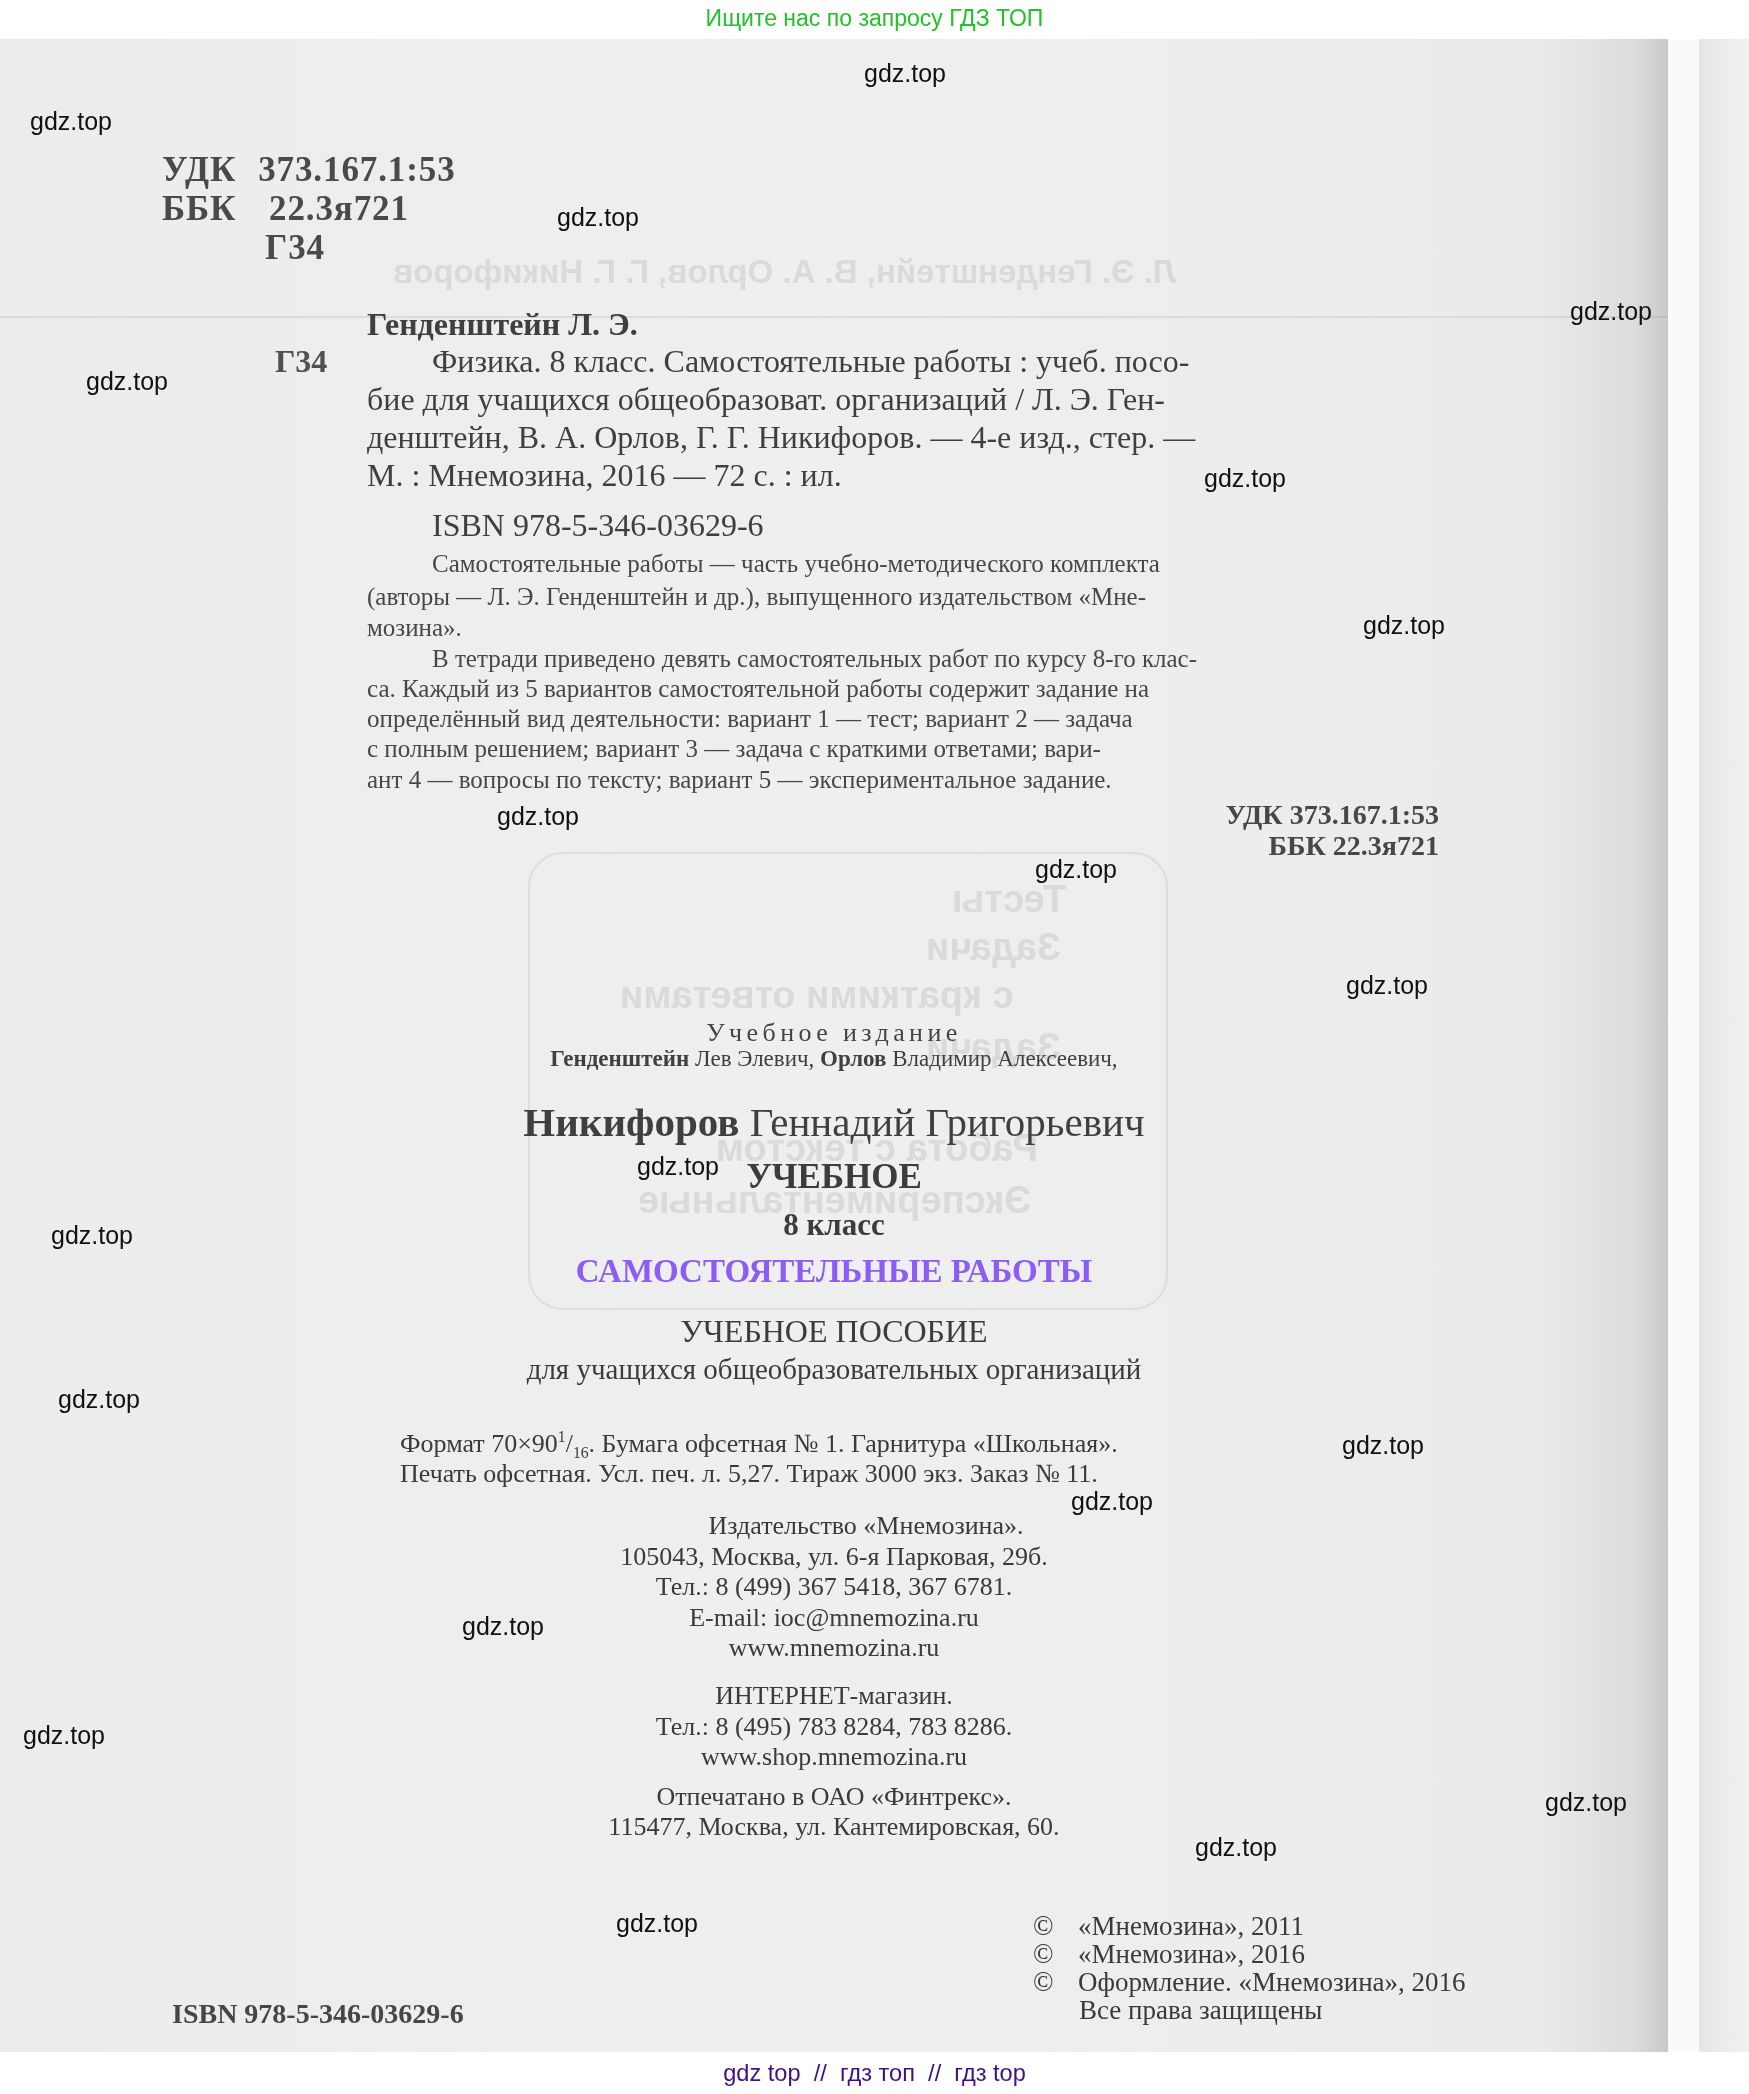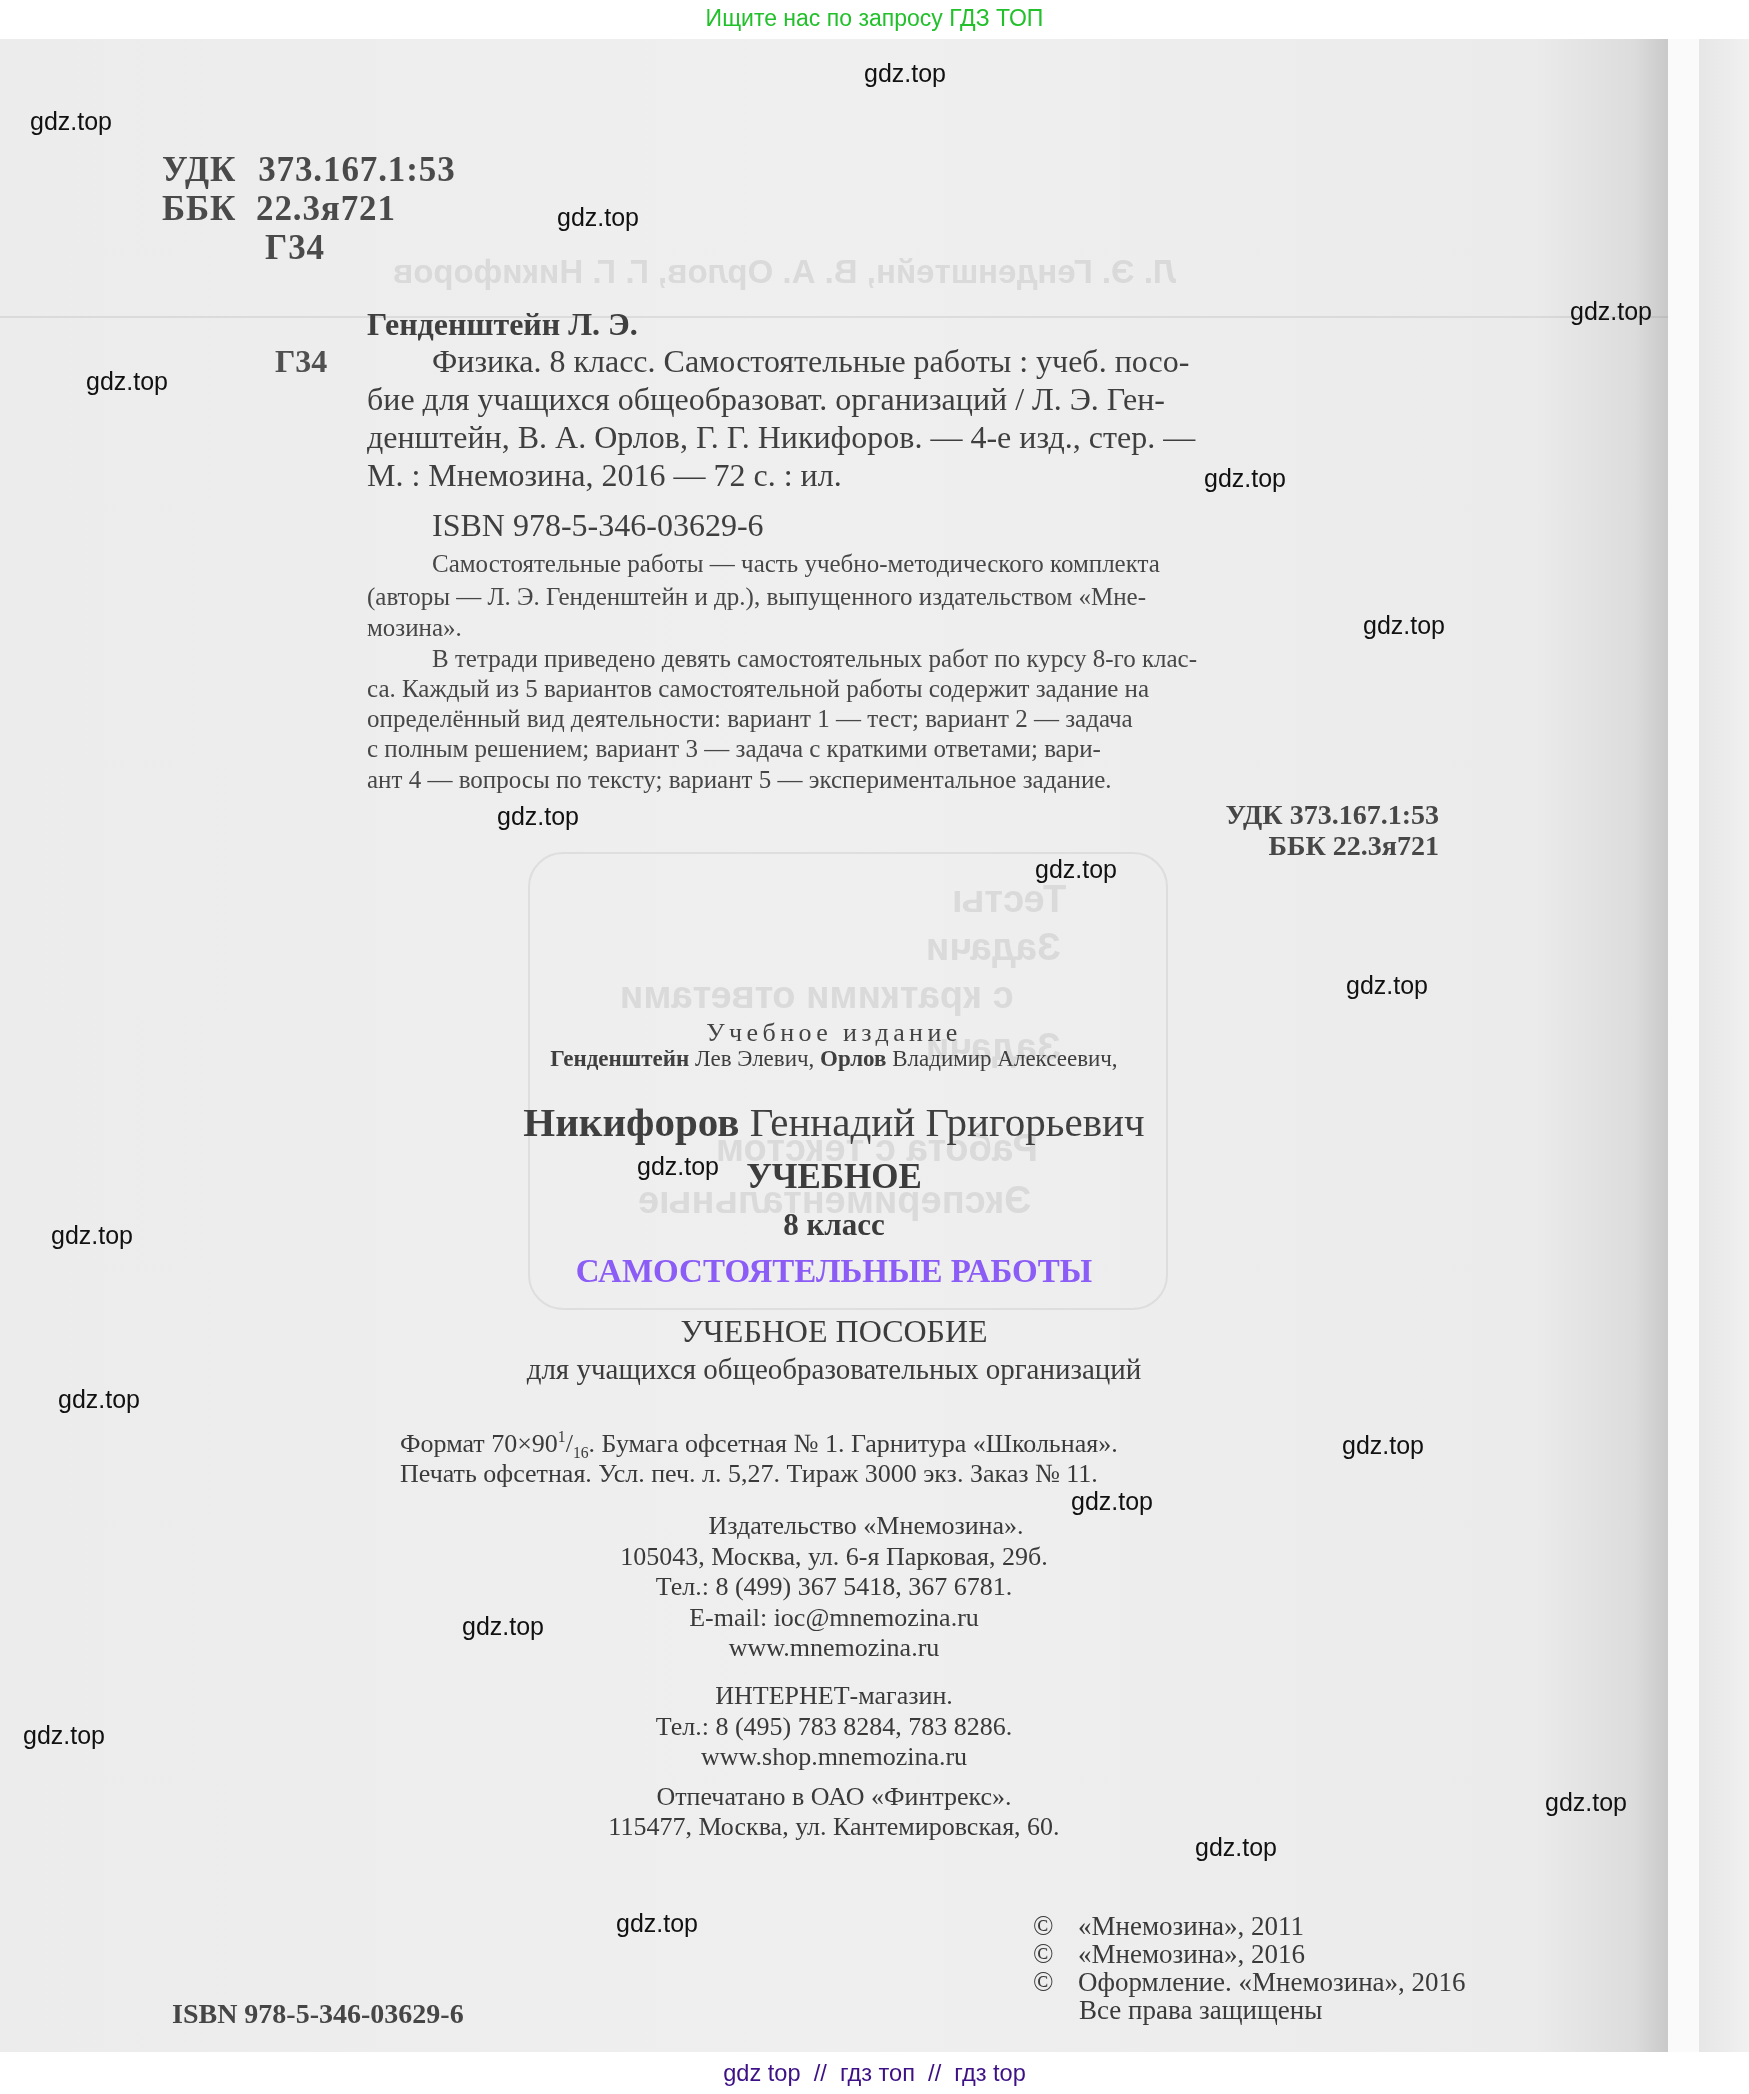--- a/index.html
+++ b/index.html
@@ -49,21 +49,21 @@
 <div class="ghost-text" style="left:926px;top:1026px;font-size:38px;">Задачи</div>
 <div class="ghost-text" style="left:716px;top:1127px;font-size:38px;">Работа с текстом</div>
 <div class="ghost-text" style="left:638px;top:1179px;font-size:38px;">Экспериментальные</div>
 
 <div class="t udk-top" style="top:150px;">
   <span>УДК</span>
   <span style="margin-left:12.2px;">373.167.1:53</span>
 </div>
 <div class="t udk-top" style="top:189px;">
   <span>ББК</span>
-  <span style="margin-left:10px;">22.3я721</span>
+  <span style="margin-left:23px;">22.3я721</span>
 </div>
 <div class="t udk-top" style="top:228px;left:265px;">Г34</div>
 
 <div class="t body18 bold" style="left:367px;top:306px;">Генденштейн Л. Э.</div>
 <div class="t body18 bold" style="left:275px;top:343px;color:#505050;">Г34</div>
 <div class="t body18" style="left:432px;top:343px;">Физика. 8 класс. Самостоятельные работы : учеб. посо-</div>
 <div class="t body18" style="left:367px;top:381px;">бие для учащихся общеобразоват. организаций / Л. Э. Ген-</div>
 <div class="t body18" style="left:367px;top:419px;">денштейн, В. А. Орлов, Г. Г. Никифоров. — 4-е изд., стер. —</div>
 <div class="t body18" style="left:367px;top:457px;">М. : Мнемозина, 2016 — 72 с. : ил.</div>
 <div class="t body18" style="left:432px;top:507px;">ISBN 978-5-346-03629-6</div>

